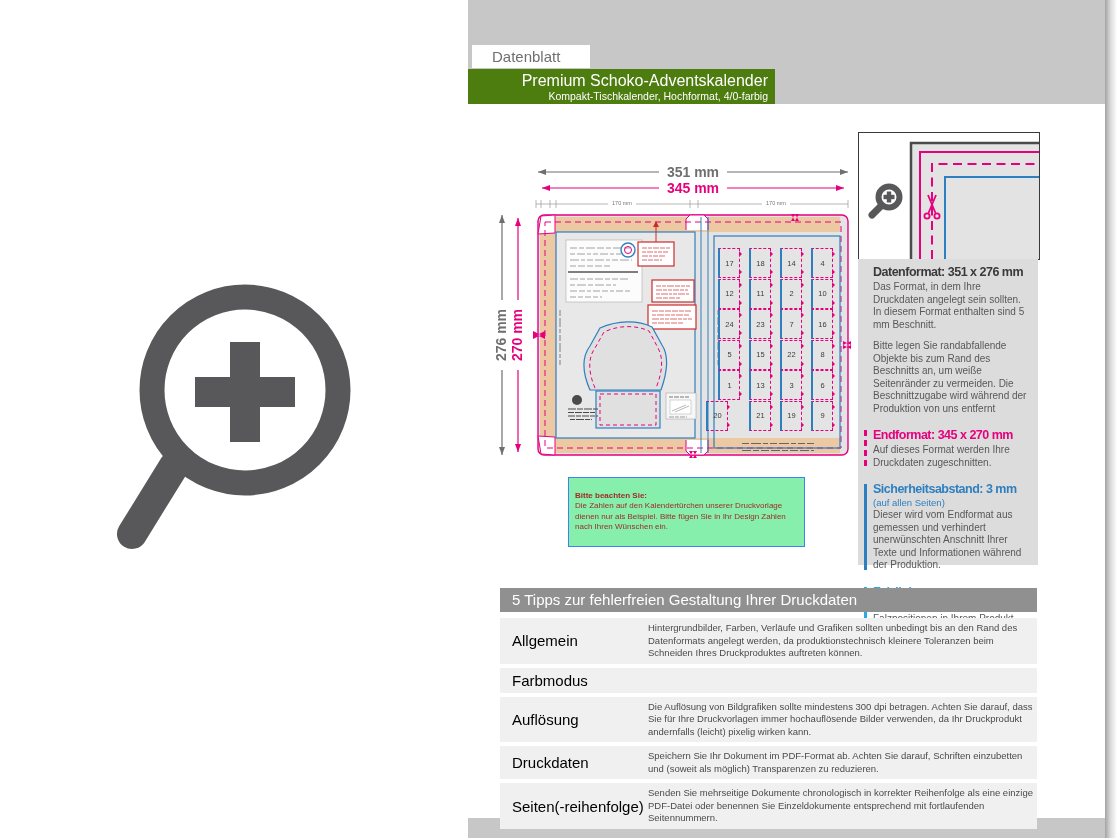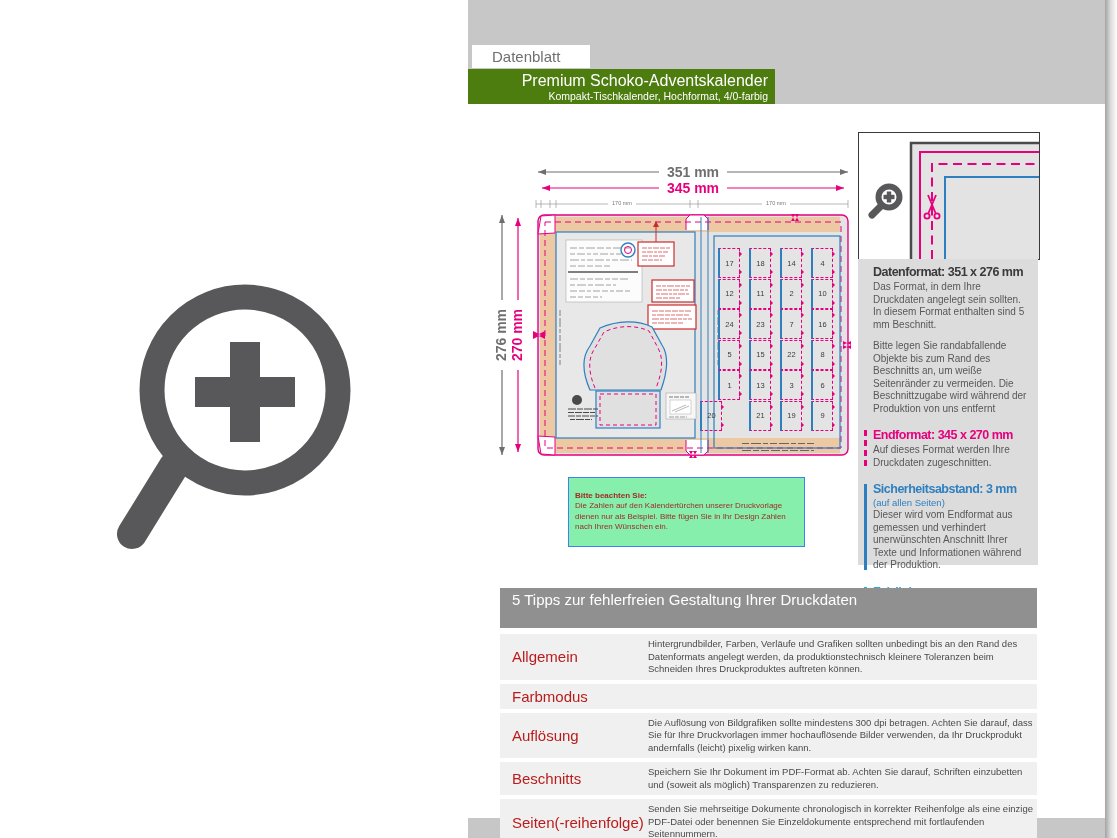--- a/index.html
+++ b/index.html
@@ -43,25 +43,25 @@
   .bar-magenta-dashed{background:repeating-linear-gradient(to bottom,#e6007e 0 6px,transparent 6px 10px);}
   .bar-blue{background:#2e7fc0;}
   .bar-cyan{background:#29abe2;}
   .section h3{margin:0 0 2px 0;font-size:12.5px;letter-spacing:-0.5px;white-space:nowrap;color:#3a3a3c;}
   .section h3.magenta{color:#e6007e;} .section h3.blue{color:#2e7fc0;} .section h3.cyan{color:#29abe2;}
   .section .sub{font-size:9.5px;color:#2e7fc0;margin:-1px 0 1px 0;}
   .section p{margin:0;font-size:10px;line-height:1.25;color:#58585a;}
   .section p.second{margin-top:9px;}
   
   .tips{left:500px;top:588px;width:537px;}
-  .tips-header{height:40px;line-height:24px;background:#909090;color:#ffffff;
+  .tips-header{height:24px;line-height:24px;background:#909090;color:#ffffff;
     font-size:15px;padding-left:12px;margin-bottom:6px;}
   .tip-row{display:flex;background:#f0f0f0;margin-bottom:4px;padding:4px 0;}
   .tip-label{width:148px;padding-left:12px;box-sizing:border-box;flex:none;
-    font-size:15px;color:#b91c1c;display:flex;align-items:center;}
+    font-size:15px;color:#000000;display:flex;align-items:center;}
   .tip-text{flex:1;font-size:9.5px;line-height:1.32;color:#4a4a4a;
     display:flex;flex-direction:column;justify-content:center;}
   .dim-g{fill:#6f6f6f;font-size:14px;font-weight:bold;}
   .dim-m{fill:#e6007e;font-size:14px;font-weight:bold;}
   .dim-s{fill:#777777;font-size:5.5px;}
 </style>
 </head>
 <body>
 
 <div class="abs band-top"></div>
@@ -228,21 +228,21 @@
       <div class="door" style="left: 300px; top: 149px;">7</div>
       <div class="door" style="left: 331px; top: 149px;">16</div>
       <div class="door" style="left: 238px; top: 179.5px;">5</div>
       <div class="door" style="left: 269px; top: 179.5px;">15</div>
       <div class="door" style="left: 300px; top: 179.5px;">22</div>
       <div class="door" style="left: 331px; top: 179.5px;">8</div>
       <div class="door" style="left: 238px; top: 210px;">1</div>
       <div class="door" style="left: 269px; top: 210px;">13</div>
       <div class="door" style="left: 300px; top: 210px;">3</div>
       <div class="door" style="left: 331px; top: 210px;">6</div>
-      <div class="door" style="left: 220px; top: 240.5px;">20</div>
+      <div class="door" style="left: 226px; top: 240.5px;">20</div>
       <div class="door" style="left: 269px; top: 240.5px;">21</div>
       <div class="door" style="left: 300px; top: 240.5px;">19</div>
       <div class="door" style="left: 331px; top: 240.5px;">9</div>
     </div>
   <div class="note-box">
     <span class="nb-title">Bitte beachten Sie:</span><br>
     <span>Die Zahlen auf den Kalendertürchen unserer Druckvorlage dienen nur als Beispiel. Bitte fügen Sie in Ihr Design Zahlen nach Ihren Wünschen ein.</span>
   </div>
 </div>
 
@@ -299,20 +299,20 @@
     <div class="tip-text">Hintergrundbilder, Farben, Verläufe und Grafiken sollten unbedingt bis an den Rand des Datenformats angelegt werden, da produktionstechnisch kleinere Toleranzen beim Schneiden Ihres Druckproduktes auftreten können.</div>
   </div>
   <div class="tip-row">
     <div class="tip-label">Farbmodus</div>
   </div>
   <div class="tip-row">
     <div class="tip-label">Auflösung</div>
     <div class="tip-text">Die Auflösung von Bildgrafiken sollte mindestens 300 dpi betragen. Achten Sie darauf, dass Sie für Ihre Druckvorlagen immer hochauflösende Bilder verwenden, da Ihr Druckprodukt andernfalls (leicht) pixelig wirken kann.</div>
   </div>
   <div class="tip-row">
-    <div class="tip-label">Beschnitts</div>
+    <div class="tip-label">Druckdaten</div>
     <div class="tip-text">Speichern Sie Ihr Dokument im PDF-Format ab. Achten Sie darauf, Schriften einzubetten und (soweit als möglich) Transparenzen zu reduzieren.</div>
   </div>
   <div class="tip-row">
     <div class="tip-label">Seiten(-reihenfolge)</div>
     <div class="tip-text">Senden Sie mehrseitige Dokumente chronologisch in korrekter Reihenfolge als eine einzige PDF-Datei oder benennen Sie Einzeldokumente entsprechend mit fortlaufenden Seitennummern.</div>
   </div>
 </div>
 
 </body></html>

